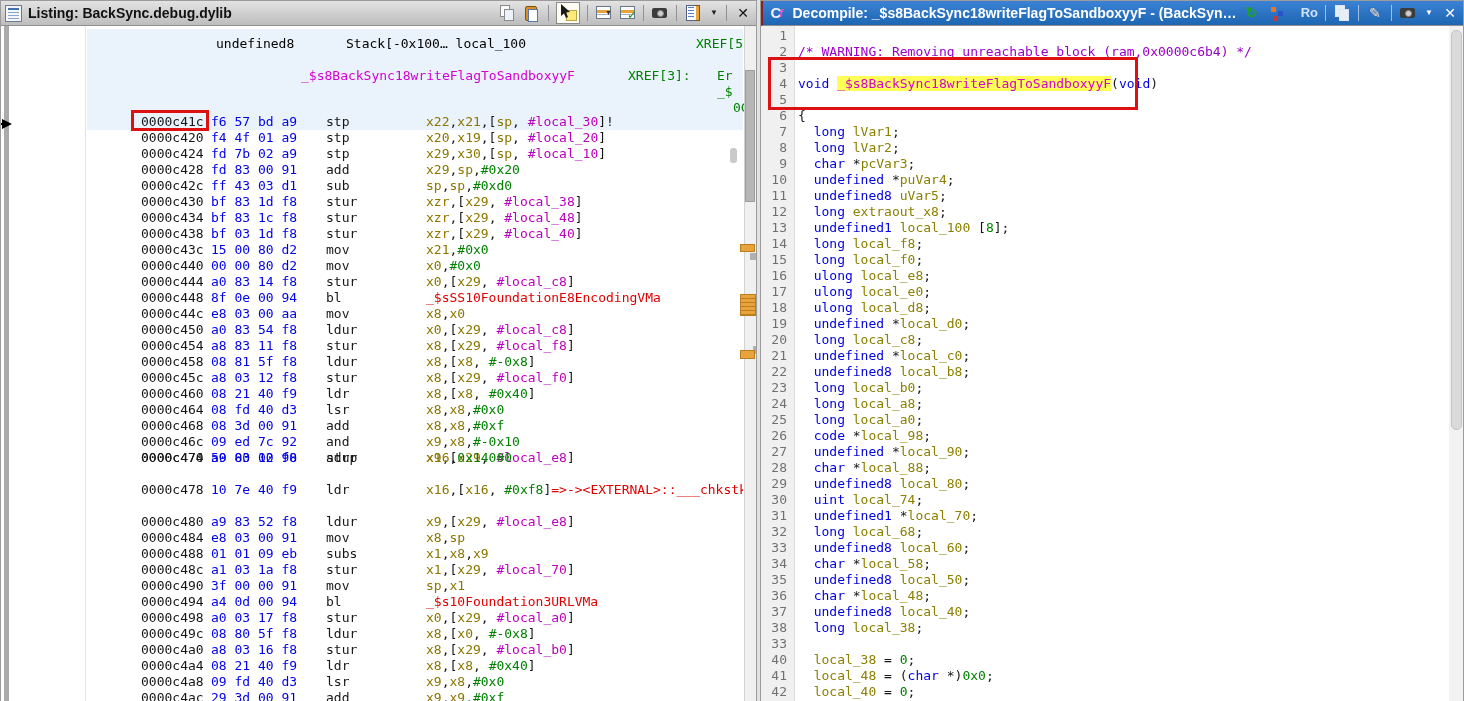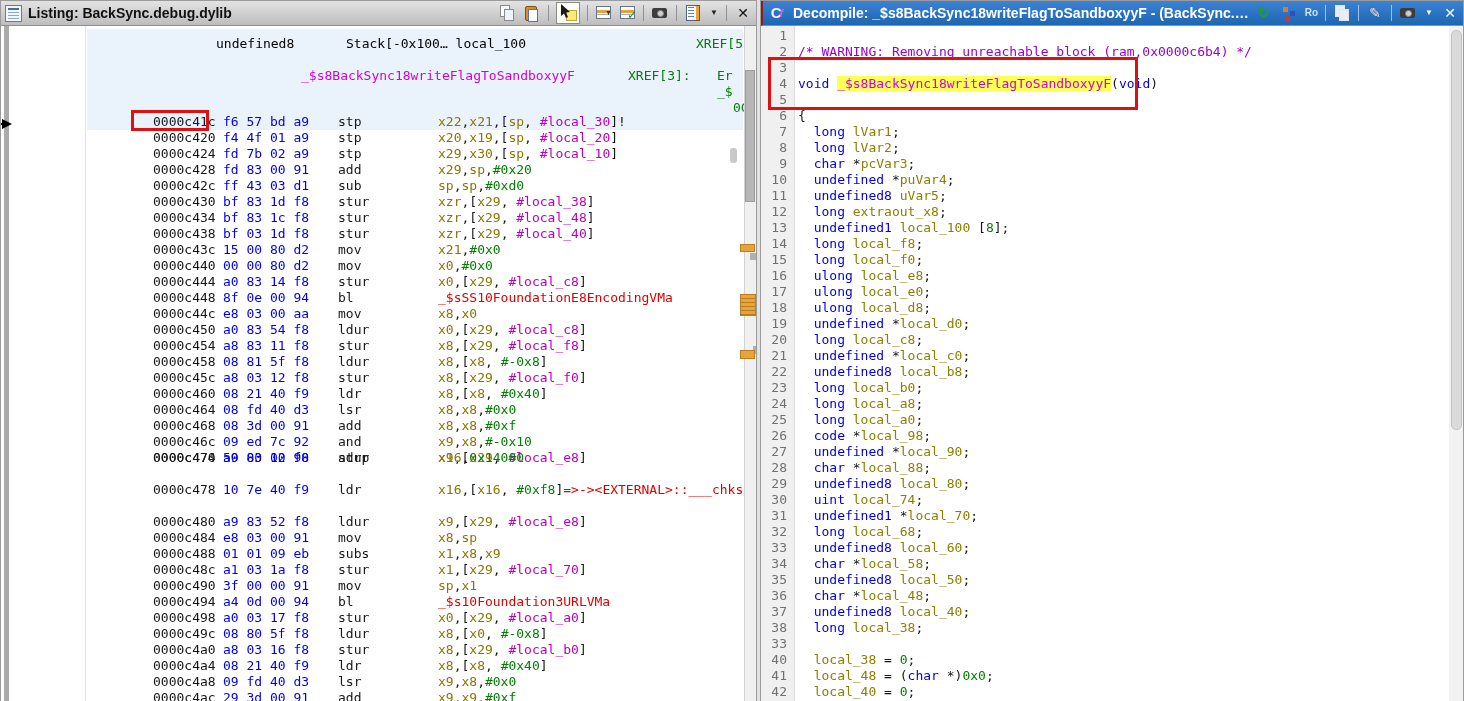--- a/index.html
+++ b/index.html
@@ -29,21 +29,21 @@
   .tbi{position:relative;width:18px;height:18px;display:inline-flex;align-items:center;justify-content:center;
     font-size:13px;line-height:18px;cursor:default;}
 
   
   .ic-caret{font-size:8px;color:#222;width:10px;}
   .titlebar-blue .ic-caret{color:#fff;}
   .ic-close{font-weight:bold;font-size:14px;color:#111;}
   .titlebar-blue .ic-close{color:#fff;}
   .ic-refresh{color:#1fa320;font-weight:bold;font-size:15px;}
   .ic-edit{color:#f4f4f4;font-size:14px;text-shadow:0 0 1px #333;}
-  .ic-ro{color:#cfe2ff;font-weight:bold;font-size:10px;width:auto;}
+  .ic-ro{color:#cfe2ff;font-weight:bold;font-size:13px;width:auto;margin-left:8px;}
 
   
   .ic-copy::before,.ic-copy::after{content:"";position:absolute;width:8px;height:10px;background:#fbfbfb;border:1px solid #8a8a8a;}
   .ic-copy::before{left:2px;top:1px;}
   .ic-copy::after{left:6px;top:5px;background:#eef3fb;}
   .titlebar-blue .ic-copy::before,.titlebar-blue .ic-copy::after{border-color:#dce6f5;background:#e8eef8;}
 
   .ic-paste::before{content:"";position:absolute;left:2px;top:2px;width:10px;height:13px;background:#d88f2a;border:1px solid #7d5213;border-radius:2px;}
   .ic-paste::after{content:"";position:absolute;left:5px;top:5px;width:8px;height:11px;background:#fff;border:1px solid #5577aa;}
 
@@ -75,21 +75,21 @@
   .lst-logo::before{content:"";position:absolute;left:2px;top:2px;right:2px;height:2px;background:#3f6fb5;}
   .lst-logo::after{content:"";position:absolute;left:2px;top:6px;right:2px;height:7px;
     background:repeating-linear-gradient(#8aa6cc 0 1px,transparent 1px 3px);}
 
   
   .lst-content{position:absolute;left:0;top:25px;width:755px;height:675px;background:#fff;overflow:hidden;}
   .dock-strip{position:absolute;left:3px;top:0;width:5px;height:100%;background:#ababab;}
   .col-line{position:absolute;left:84px;top:0;width:1px;height:100%;background:#e4e4e4;}
   .sel-band{position:absolute;left:86px;top:3px;width:656px;height:101px;background:#eaf3fc;}
   .lst-line{position:absolute;font-size:13px;line-height:16px;white-space:pre;}
-  .lst-rowwrap{position:absolute;left:0;top:0;width:742px;height:675px;overflow:hidden;margin-left:12px;}
+  .lst-rowwrap{position:absolute;left:0;top:0;width:742px;height:675px;overflow:hidden;}
   .lst-row{position:absolute;left:0;height:16px;width:742px;font-size:13px;line-height:16px;white-space:pre;}
   .lst-row span{position:absolute;top:0;}
   .p-addr{left:140px;color:#161616;}
   .p-bytes{left:210px;color:#0000e8;}
   .p-mn{left:325px;color:#161616;}
   .p-op{left:425px;color:#161616;}
   .t-reg{color:#8b7500;}
   .t-num{color:#008000;}
   .t-lbl{color:#bb00bb;}
   .t-red{color:#e00000;}

